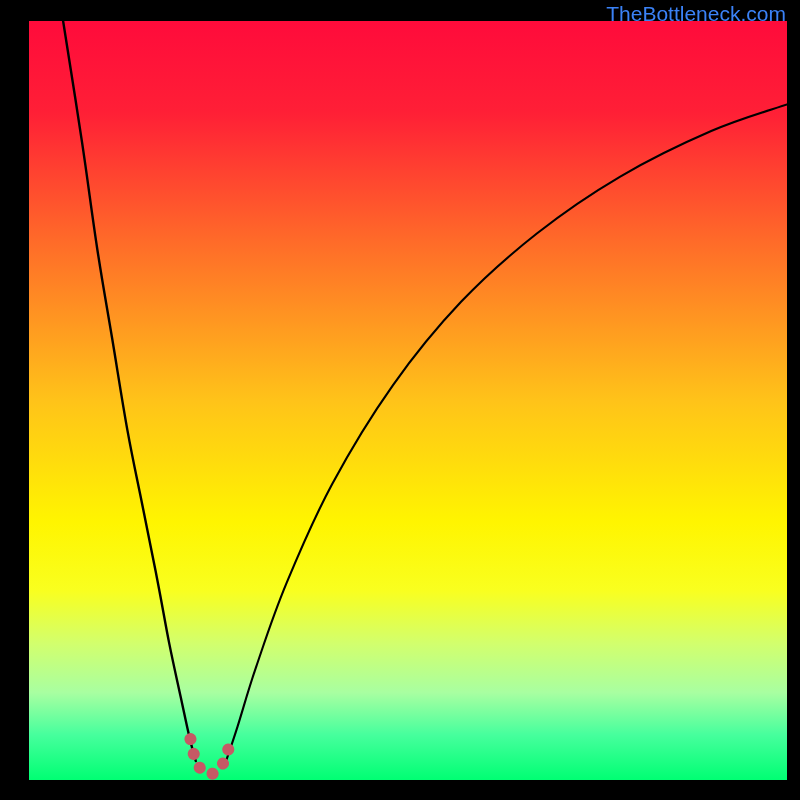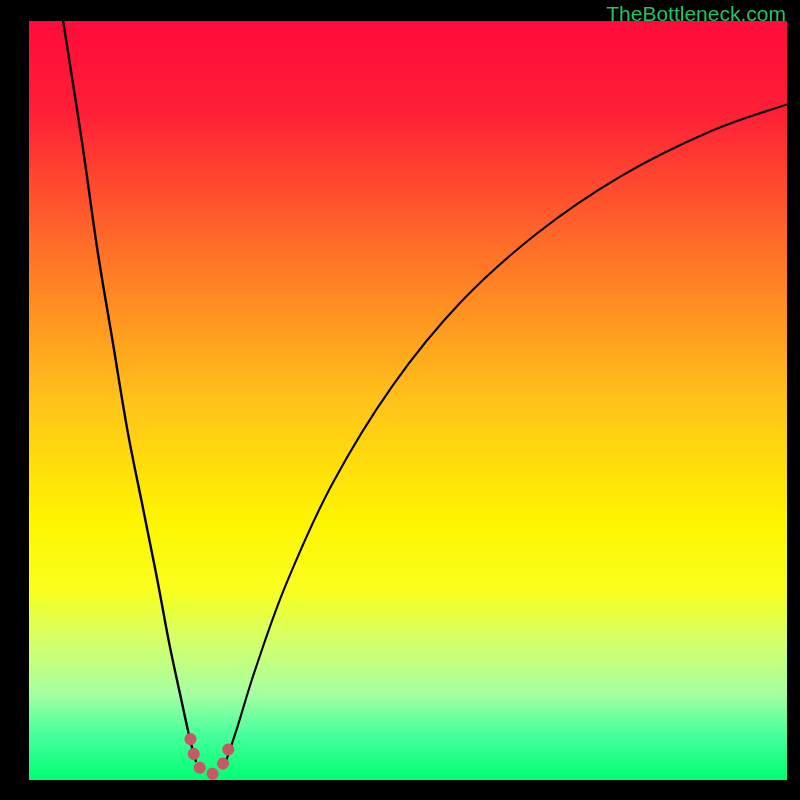--- a/index.html
+++ b/index.html
@@ -17,21 +17,21 @@
     width: 758px;
     height: 759px;
     background: #000;
   }
   .watermark {
     position: absolute;
     top: 2px;
     right: 14px;
     font-family: Arial, Helvetica, sans-serif;
     font-size: 21px;
-    color: #22c55e;
+    color: #3b82f6;
     letter-spacing: 0px;
     font-weight: 500;
   }
   svg { display: block; }
 </style>
 </head>
 <body>
 
 <div class="frame">
   <svg id="chart-svg" width="758" height="759" viewBox="0 0 758 759">

